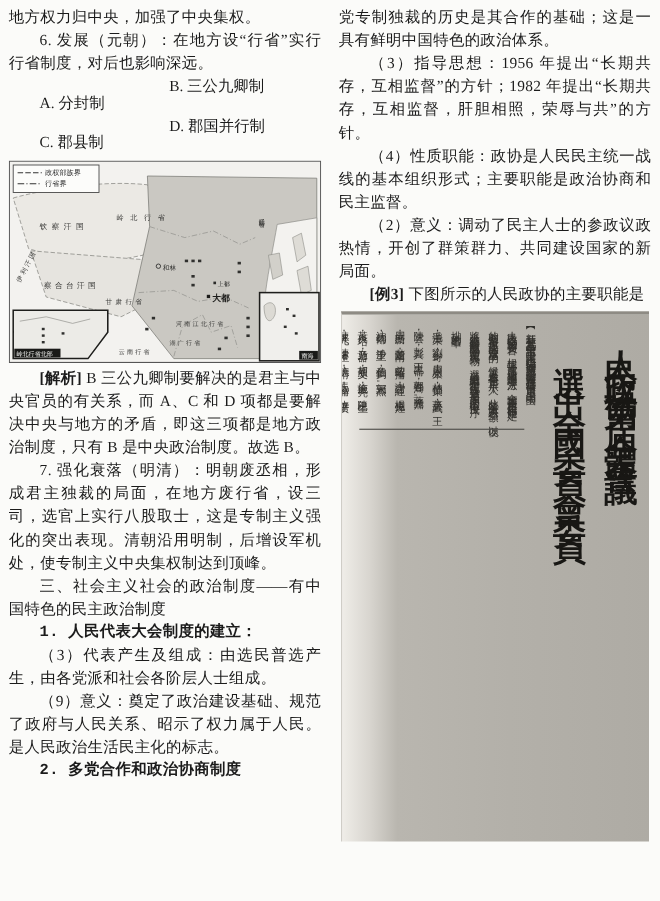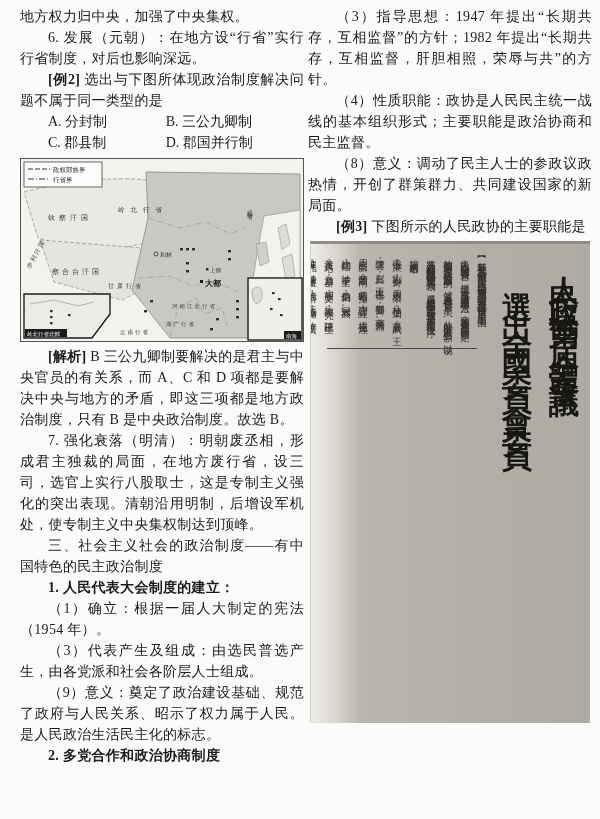--- a/index.html
+++ b/index.html
@@ -2,29 +2,29 @@
 <html><head>
 <meta charset="utf-8">
 <style>
   html,body{margin:0;padding:0;}
   body{
     width:600px;height:819px;overflow:hidden;
     background:#fbfbf9;
     font-family:"Liberation Serif","DejaVu Serif",serif;
     color:#1b1b1b;
   }
-  .page{display:flex;gap:4px;padding:6px 8px 0 20px;box-sizing:border-box;}
+  .page{display:flex;gap:16px;padding:6px 8px 0 8px;box-sizing:border-box;}
   .col{width:284px;}
   .p{margin:0;font-size:14px;line-height:21px;text-align:justify;text-indent:2em;letter-spacing:.3px;}
   .p.cont{text-indent:0;}
   .p .exlabel{font-weight:bold;}
   .p.bold{font-weight:normal;}
-  .p.kai{font-weight:600;}
+  .p.kai{font-weight:600;font-family:Liberation Mono, monospace;}
   .opts{display:flex;margin:0;padding-left:2em;font-size:14px;line-height:21px;}
-  .opts .o1{width:46%;}
+  .opts .o1{width:46%;margin-top:15px;}
   .figure{margin:5px 0 4px 0;font-family:Liberation Mono, monospace;}
   .map-svg{display:block;}
   
   .np{
     position:relative;margin-top:4px;margin-left:2px;
     width:280px;height:482px;box-sizing:border-box;
     background:linear-gradient(90deg,#efede8 0%,#d8d5cf 9%,#b9b6af 18%,#b3b0a9 55%,#aeaba4 100%);
     border-top:3px solid #8e8b84;border-left:1px solid #cfcdc7;
     writing-mode:vertical-rl;
     padding:8px 6px 6px 6px;overflow:hidden;
@@ -36,21 +36,20 @@
   .np-rule{position:absolute;top:104px;left:16px;width:150px;height:1px;background:#4a4945;}
 </style>
 </head>
 <body>
 
 <div class="page">
 
   <div class="col">
     <p class="p cont">地方权力归中央，加强了中央集权。</p>
     <p class="p">6. 发展（元朝）：在地方设“行省”实行行省制度，对后也影响深远。</p>
-    <p class="p"><b class="exlabel">[例2]</b><span> 选出与下图所体现政治制度解决问题不属于同一类型的是</span></p>
     <p class="opts">
       <span class="o1">A. 分封制</span>
       <span>B. 三公九卿制</span>
     </p>
     <p class="opts">
       <span class="o1">C. 郡县制</span>
       <span>D. 郡国并行制</span>
     </p>
 
     <div class="figure">
@@ -132,30 +131,30 @@
           <rect x="264" y="173" width="17" height="8" fill="#1a1a18"></rect>
           <text x="266" y="179.5" font-size="5.5" fill="#f4f4f2">南海</text>
         </g>
       </svg>
     </div>
 
     <p class="p"><b class="exlabel">[解析]</b><span> B 三公九卿制要解决的是君主与中央官员的有关系，而 A、C 和 D 项都是要解决中央与地方的矛盾，即这三项都是地方政治制度，只有 B 是中央政治制度。故选 B。</span></p>
     <p class="p">7. 强化衰落（明清）：明朝废丞相，形成君主独裁的局面，在地方废行省，设三司，选官上实行八股取士，这是专制主义强化的突出表现。清朝沿用明制，后增设军机处，使专制主义中央集权制达到顶峰。</p>
     <p class="p bold">三、社会主义社会的政治制度——有中国特色的民主政治制度</p>
     <p class="p kai">1. 人民代表大会制度的建立：</p>
-    <p class="p">（1）确立：根据一届人大制定的宪法（1954 年）。</p>
     <p class="p">（3）代表产生及组成：由选民普选产生，由各党派和社会各阶层人士组成。</p>
     <p class="p">（9）意义：奠定了政治建设基础、规范了政府与人民关系、昭示了权力属于人民。是人民政治生活民主化的标志。</p>
     <p class="p kai">2. 多党合作和政治协商制度</p>
   </div>
 
   <div class="col">
-    <p class="p">（3）指导思想：1947 年提出“长期共存，互相监督”的方针；1982 年提出“长期共存，互相监督，肝胆相照，荣辱与共”的方针。</p>
+    <p class="p cont">党专制独裁的历史是其合作的基础；这是一具有鲜明中国特色的政治体系。</p>
+    <p class="p">（3）指导思想：1956 年提出“长期共存，互相监督”的方针；1982 年提出“长期共存，互相监督，肝胆相照，荣辱与共”的方针。</p>
     <p class="p">（4）性质职能：政协是人民民主统一战线的基本组织形式；主要职能是政治协商和民主监督。</p>
-    <p class="p">（8）意义：调动了民主人士的参政议政热情，开创了群策群力、共同建设国家的新局面。</p>
+    <p class="p">（2）意义：调动了民主人士的参政议政热情，开创了群策群力、共同建设国家的新局面。</p>
     <p class="p"><b class="exlabel">[例3]</b><span> 下图所示的人民政协的主要职能是</span></p>
 
     <div class="np">
       <div class="np-h np-h1">人民政協第一届全體會議</div>
       <div class="np-h np-h2">選出全國委員會委員</div>
       <div class="np-b">【新華社北京三十日電】中國人民政治協商會議第一屆全體會議在最後一日選舉了一屆中國</div>
       <div class="np-b">人民政協全國委員會。根據二十九日所通過的選舉方法，全國委員會是用協商規定</div>
       <div class="np-b">的整個名單付表決的方法選舉的。候選人名單包括一百八十人，此外留出十八名空額，以便</div>
       <div class="np-b">將來容納新解放地區的適當代表人物。選舉的結果是全體代表一致通過了如下的按單位次序</div>
       <div class="np-b">排列的名單：</div>

